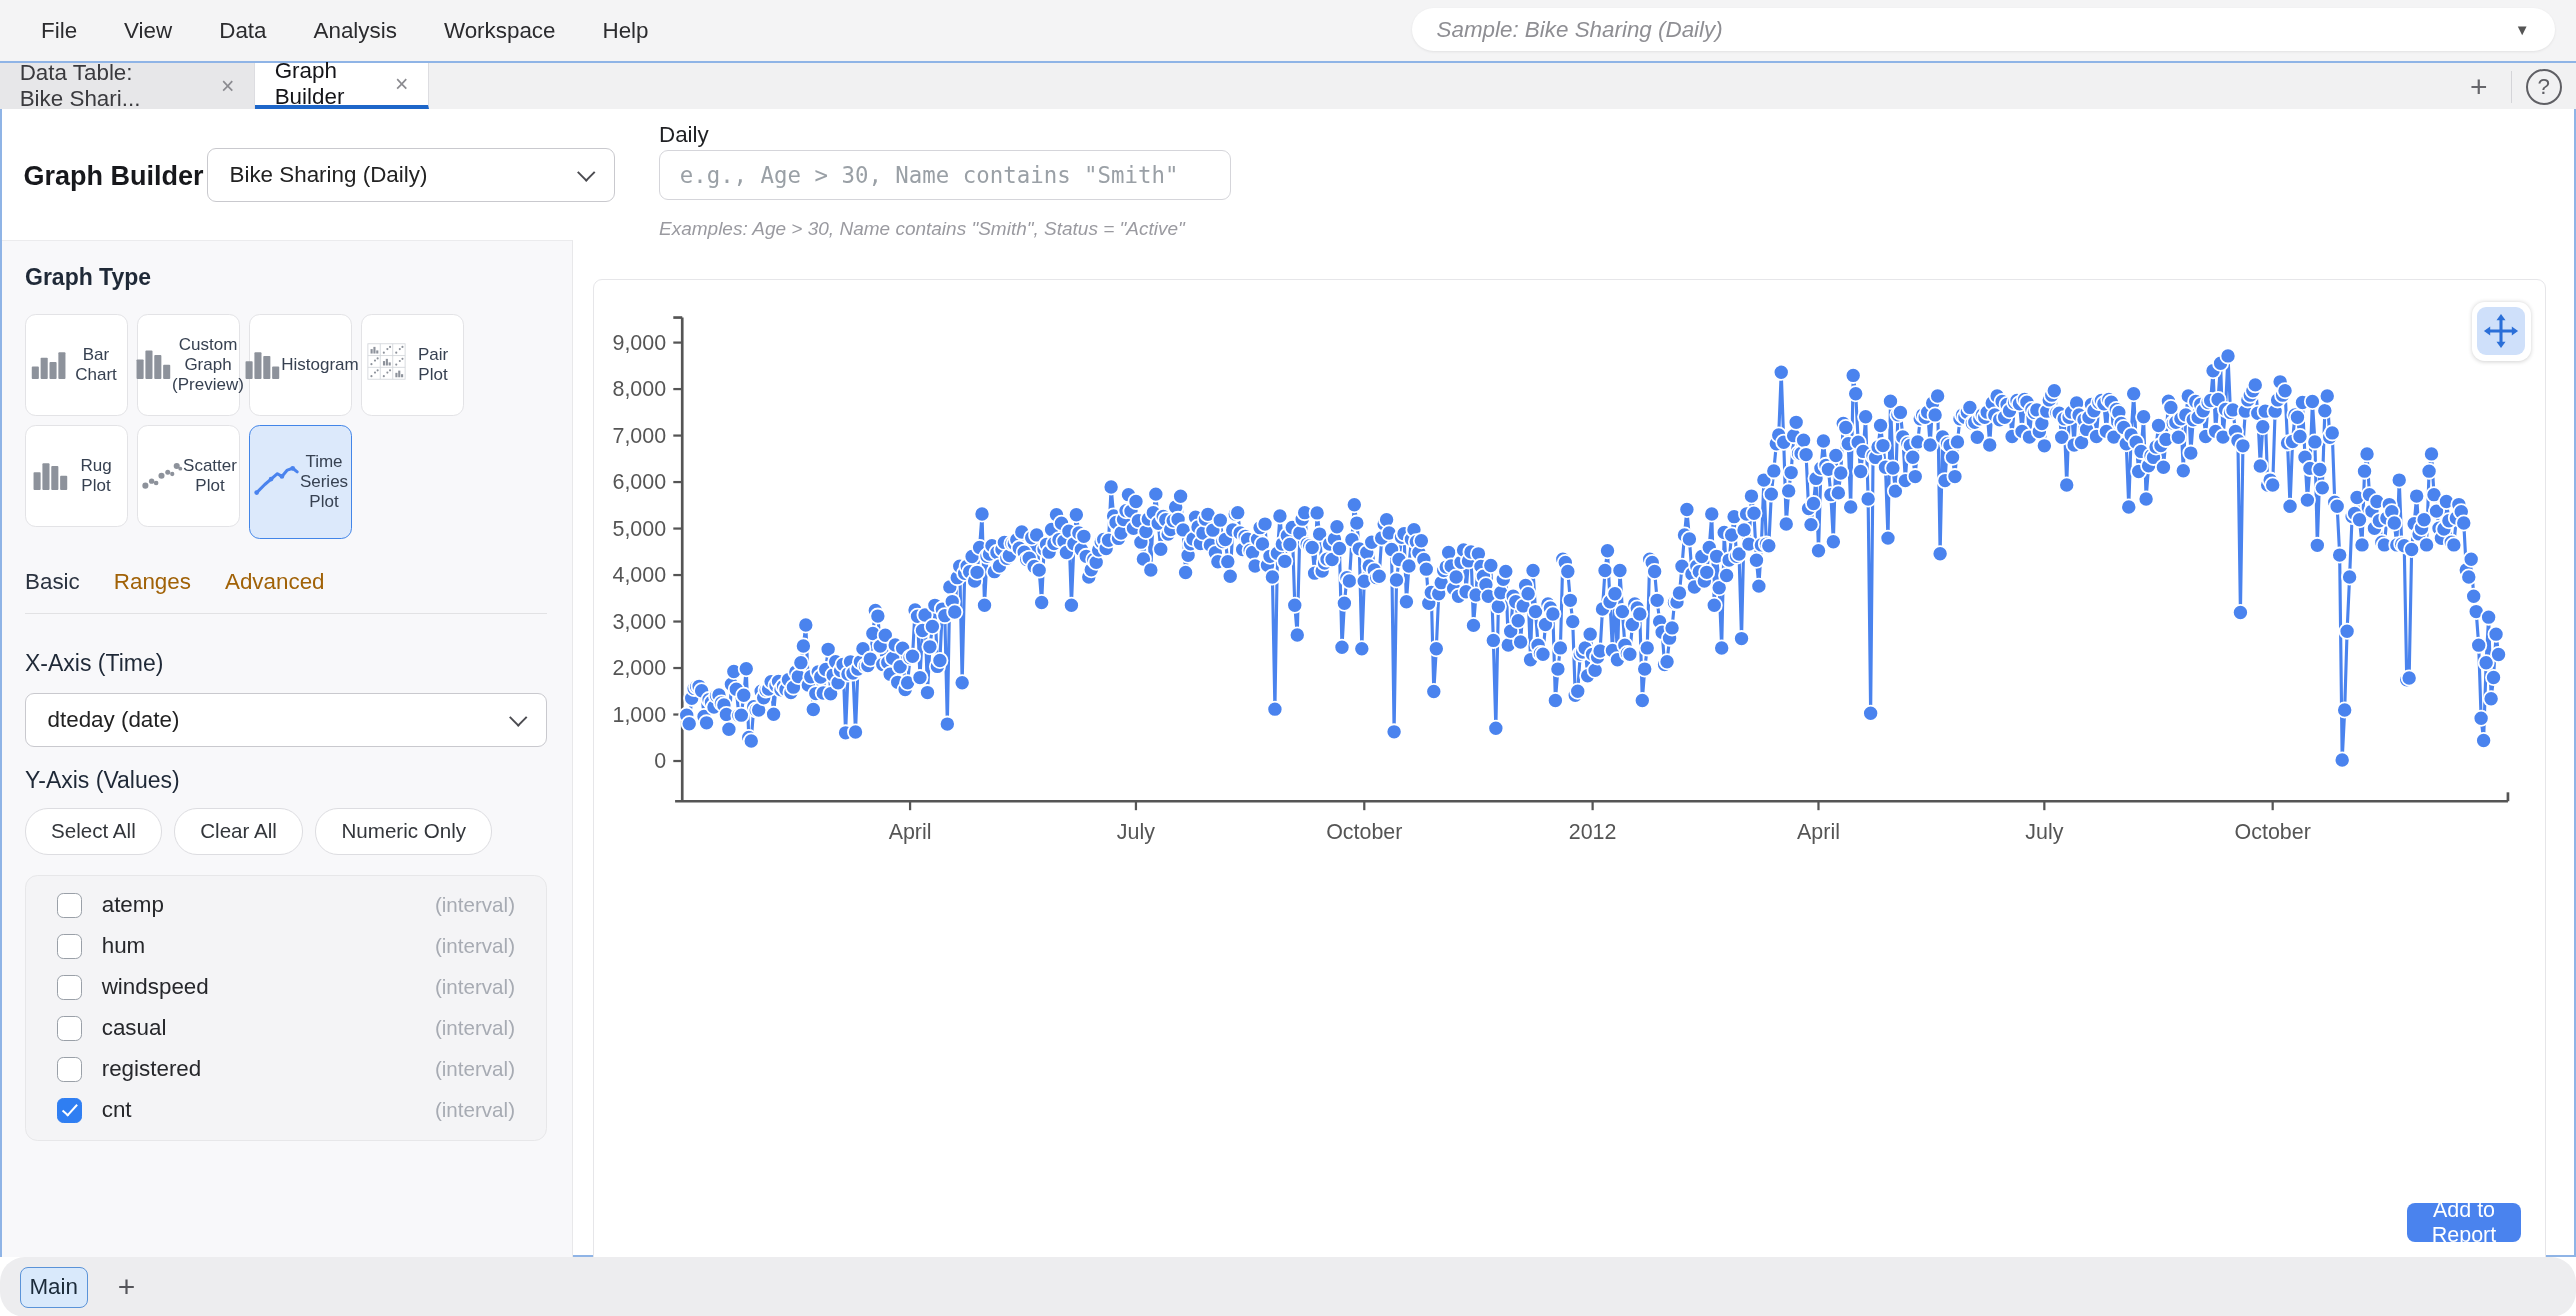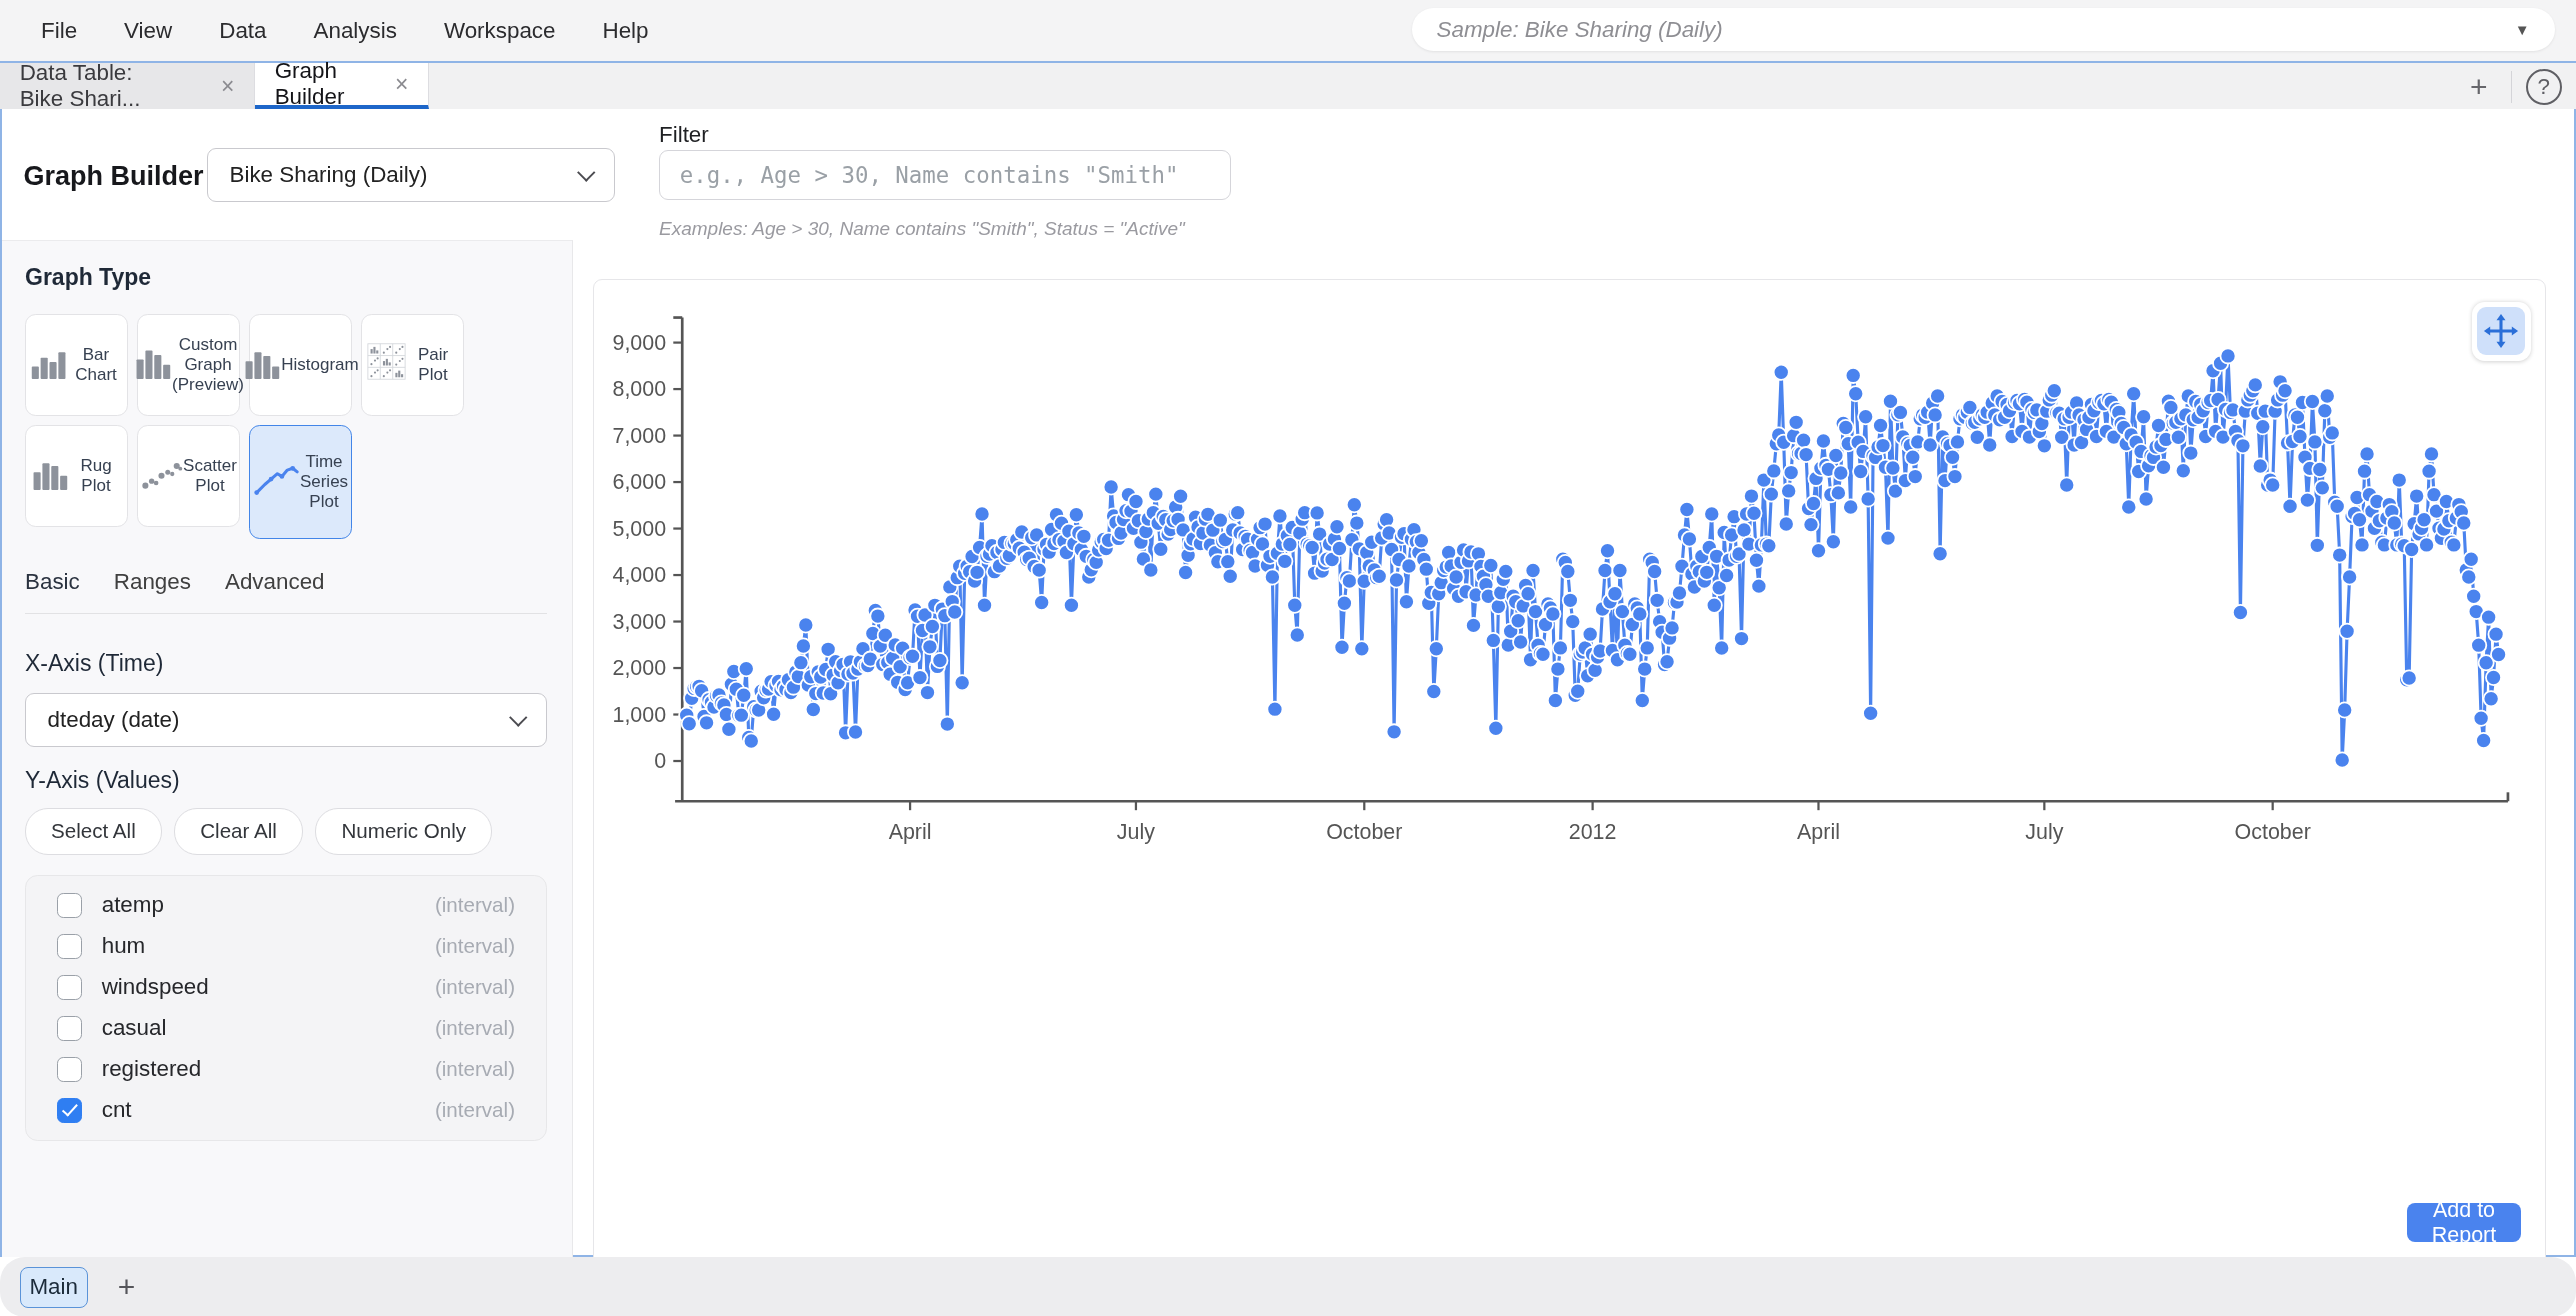--- a/index.html
+++ b/index.html
@@ -40,21 +40,21 @@
   
   #sidebar { position:absolute; left:0; top:131px; width:571px; height:1017px; background:#f8f8fa; border-top:0.9px solid #ebebed; border-right:0.9px solid #e8e8ea; padding:23px 0 0 23px; }
   #graph-type-label { font-size:23px; font-weight:600; color:#1f2937; }
   #cards { margin-top:23px; width:449px; display:grid; grid-template-columns:repeat(4,103px); gap:9px; align-items:start; }
   .card { background:#fff; border:1.8px solid #e3e3e6; border-radius:10.7px; height:102px; display:flex; flex-direction:row; align-items:center; justify-content:center; padding:5.4px 3.6px; text-align:center; }
   .card .icon { height:39px; display:flex; align-items:flex-end; justify-content:center; margin-bottom:7.2px; }
   .card .lbl { font-size:17px; line-height:19.7px; color:#374151; }
   .card.selected { background:#dce9fb; border-color:#4285e8; height:114px; }
 
   #side-tabs { margin-top:30px; display:flex; gap:34px; }
-  .side-tab { font-size:22.4px; color:#404040; }
+  .side-tab { font-size:22.4px; color:#a16207; }
   .side-tab.current { color:#2b3340; }
   #side-tab-divider { margin-top:18px; width:522px; height:0.9px; background:#e2e2e4; }
 
   .axis-label { margin-top:36px; font-size:23px; color:#1f2937; }
   #xaxis-select { margin-top:16px; width:522px; height:54px; border:0.9px solid #c9c9ce; border-radius:9px; background:#fff; display:flex; align-items:center; padding:0 21.5px; }
   #xaxis-select .sel-text { flex:1; font-size:22.4px; color:#222; }
   #yaxis-label { margin-top:19.7px; }
   #pills { margin-top:14.3px; display:flex; gap:12.5px; }
   .pill { height:47px; border:0.9px solid #dddde1; border-radius:23px; background:#fff; display:flex; align-items:center; padding:0 25px; font-size:20.6px; color:#33363b; }
   #field-list { margin-top:19.7px; width:522px; background:#f4f4f6; border:0.9px solid #e7e7e9; border-radius:12.5px; padding:9px 31px; }
@@ -112,21 +112,21 @@
 
 <div id="panel">
 
   <div id="page-title">Graph Builder</div>
 
   <div id="dataset-select">
     <span class="sel-text">Bike Sharing (Daily)</span>
     <span class="chev"></span>
   </div>
 
-  <div id="filter-label">Filter</div>
+  <div id="filter-label">Daily</div>
   <input id="filter-input" placeholder="e.g., Age &gt; 30, Name contains &quot;Smith&quot;" style="">
   <div id="filter-examples">Examples: Age &gt; 30, Name contains "Smith", Status = "Active"</div>
 
   <div id="sidebar">
     <div id="graph-type-label">Graph Type</div>
 
     <div id="cards">
       <div class="card">
         <span class="icon">
           <svg width="39" height="36" viewBox="0 0 44 40">

